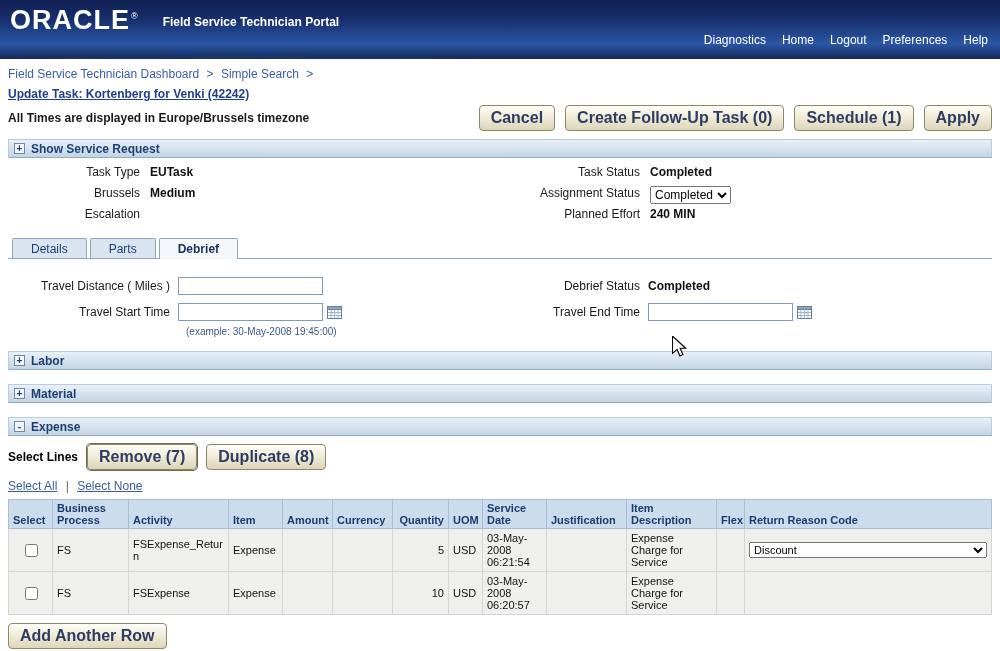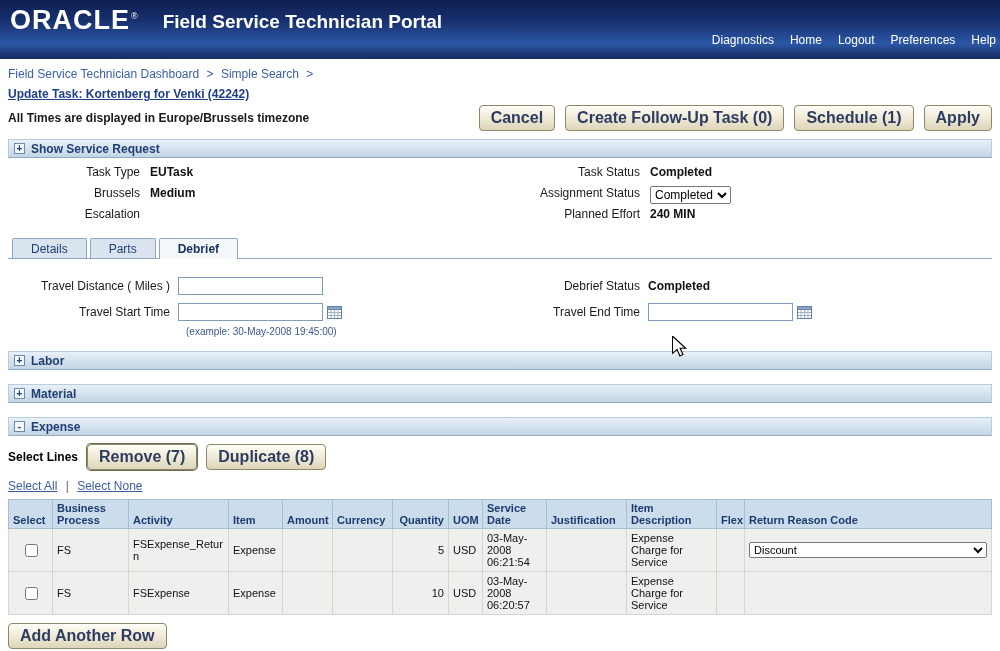--- a/index.html
+++ b/index.html
@@ -6,22 +6,22 @@
   body { width:1000px; height:651px; margin:0; font-family:"Liberation Sans",sans-serif; font-size:12px; color:#000; background:#fff; position:relative; overflow:hidden; }
 
   
   .topbar { height:59px; position:relative;
     background:
       radial-gradient(120% 170% at 25% 185%, rgba(110,160,220,.55) 0%, rgba(110,160,220,0) 55%),
       linear-gradient(180deg,#101f52 0%,#17306e 35%,#2b57a5 74%,#16295d 100%); }
   .brand-row { display:flex; align-items:center; gap:24px; padding:7px 0 0 10px; }
   .oracle-logo { color:#fff; font-weight:bold; font-size:27px; letter-spacing:1px; line-height:1; }
   .oracle-logo .reg { font-size:9px; vertical-align:super; margin-left:1px; font-weight:normal; }
-  .app-title { color:#fff; font-weight:bold; font-size:19px; padding-top:3px; }
-  .top-nav { position:absolute; right:4px; top:33px; display:flex; gap:16px; }
+  .app-title { color:#fff; font-weight:bold; font-size:12px; padding-top:3px; }
+  .top-nav { position:absolute; right:12px; top:33px; display:flex; gap:16px; }
   .top-link { color:#fff; font-size:12px; text-decoration:none; cursor:pointer; }
 
   
   .breadcrumb { padding:8px 8px 3px; }
   .bc-link { color:#3a5ea5; text-decoration:none; cursor:pointer; }
   .bc-sep { color:#3a5ea5; margin:0 4px; }
   .page-title { padding:3px 8px 2px; color:#1f3e8c; font-weight:bold; text-decoration:underline; }
 
   .action-row { display:flex; justify-content:space-between; align-items:flex-start; padding:2px 8px 8px; }
   .tz-note { font-weight:bold; color:#1a1a1a; padding-top:6px; }

